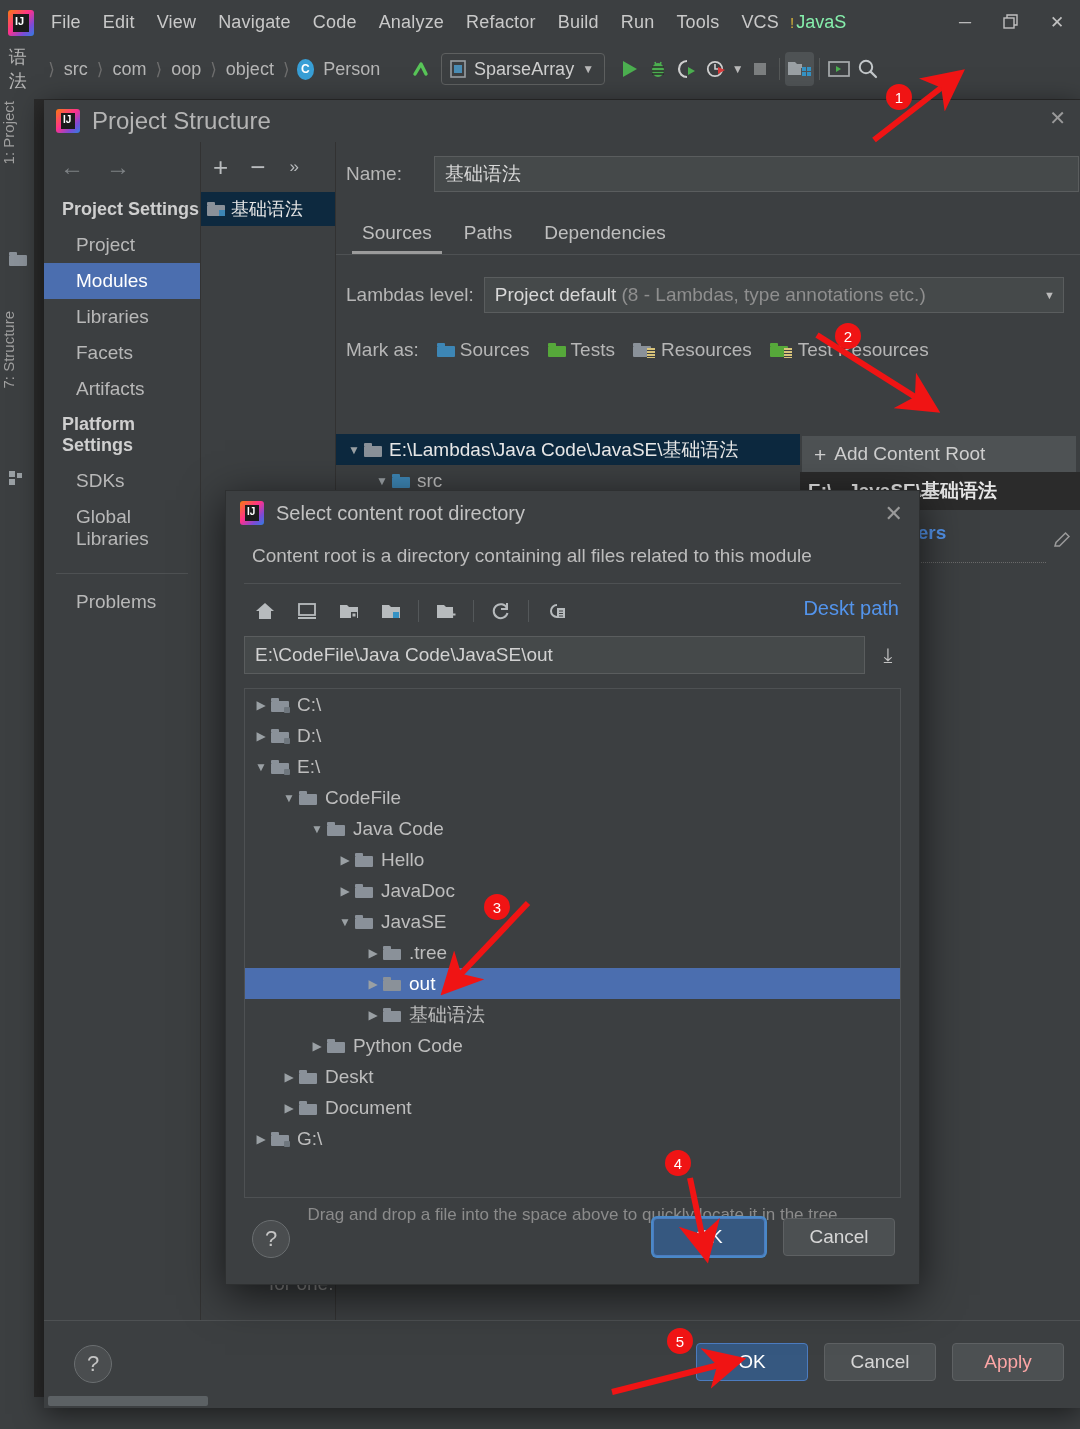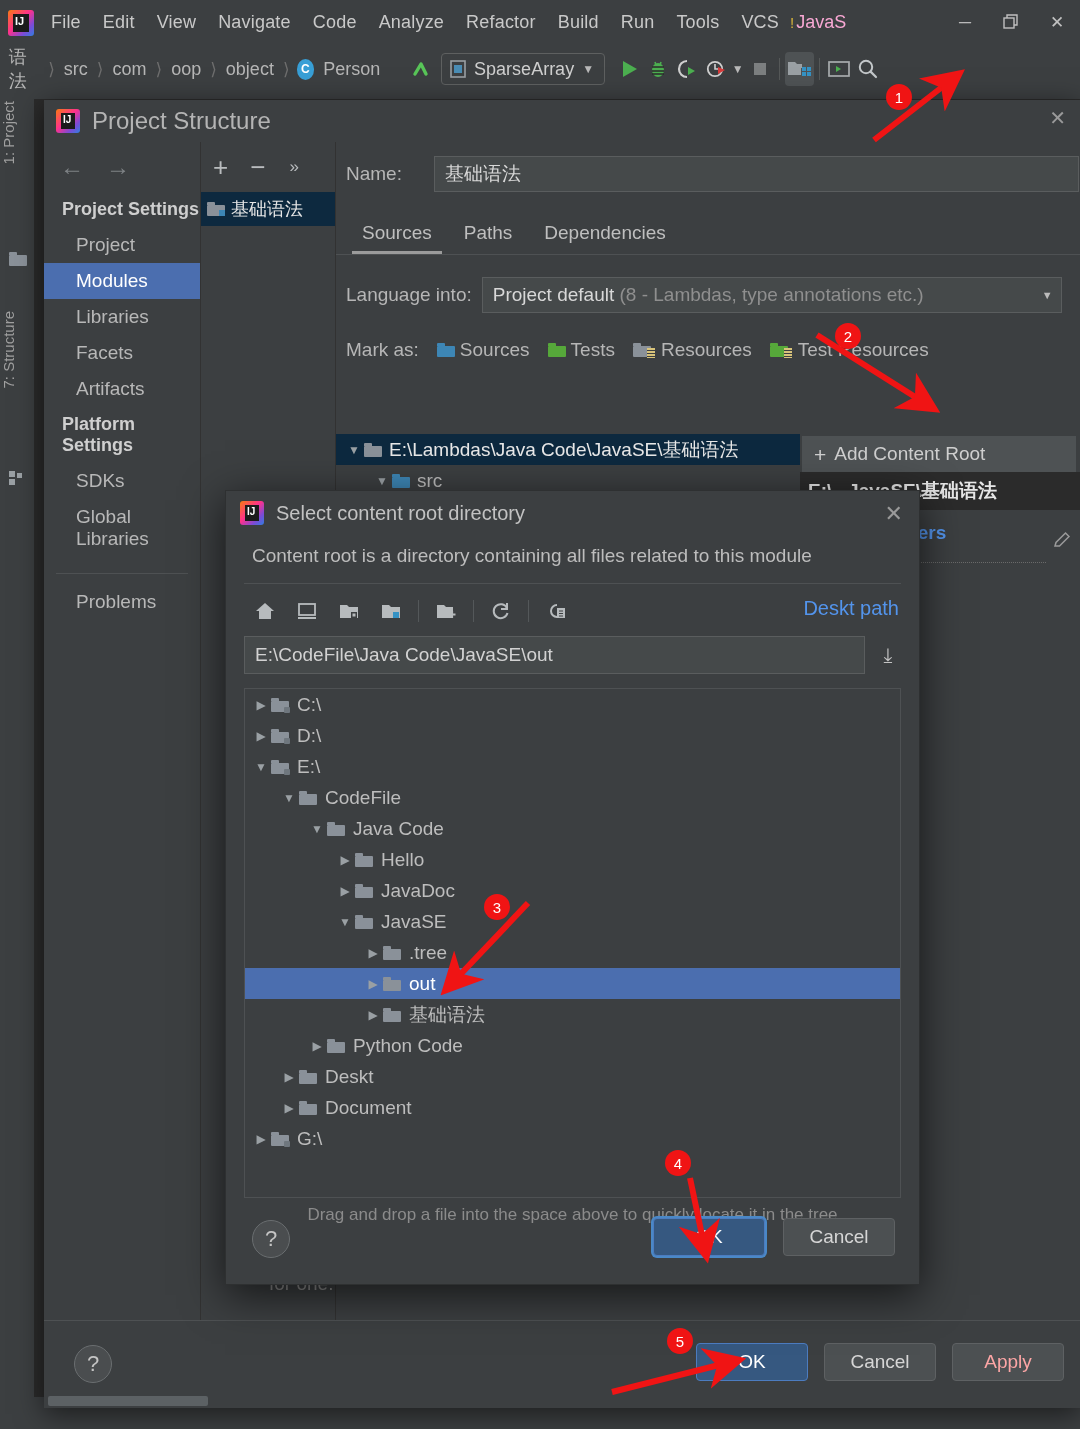--- a/index.html
+++ b/index.html
@@ -21,21 +21,21 @@
   }
   .app-logo { width:26px; height:26px; margin-left:8px; margin-right:6px; position:relative; }
   .app-logo .sq { position:absolute; inset:0; border-radius:3px;
      background:linear-gradient(135deg,#f97a12 0%,#ff318c 45%,#7b4bd6 75%,#2f7fe0 100%); }
   .app-logo .inner { position:absolute; left:5px; top:4px; width:16px; height:18px; background:#1b1b1b; }
   .app-logo .ij { position:absolute; left:7px; top:6px; color:#fff; font-size:11px; font-weight:bold; line-height:1; }
   .menubar .mi {
     padding:4px 11px; color:#c9c9c9; font-size:18px; letter-spacing:.2px;
   }
   .menubar .spacer { flex:1; }
-  .win-title { color:#f9a8d4; font-size:18px; margin-right:6px; }
+  .win-title { color:#86efac; font-size:18px; margin-right:6px; }
   .warn-bang { color:#d6b23a; font-size:15px; margin-right:2px;}
   .wbtn { width:46px; height:45px; display:flex; align-items:center; justify-content:center; color:#c0c0c0; font-size:17px;}
 
   .navbar {
     position:absolute; left:0; top:45px; width:892px; height:48px;
     background:#3c3f41; display:flex; align-items:center;
   }
   .crumb { color:#b6b6b6; font-size:18px; padding:0 2px; }
   .crumb-sep { color:#6e6e6e; font-size:17px; margin:0 7px; }
   .cls-badge { width:21px; height:21px; border-radius:50%; background:#389fd6; color:#fff;
@@ -385,21 +385,21 @@
       </div>
 
       <div class="tabs">
         <span class="tab sel">Sources</span>
         <span class="tab">Paths</span>
         <span class="tab">Dependencies</span>
       </div>
       <div class="tabs-rule"></div>
 
       <div class="lang-row">
-        <span class="lbl">Language into:</span>
+        <span class="lbl">Lambdas level:</span>
         <span class="combo" style="width:580px">
           <span><span>Project default</span>
             <span class="dim">(8 - Lambdas, type annotations etc.)</span></span>
           <span style="font-size:11px;color:#bbb;">▼</span>
         </span>
       </div>
 
       <div class="markas">
         <span class="lbl">Mark as:</span>
         <span class="ma-item">

